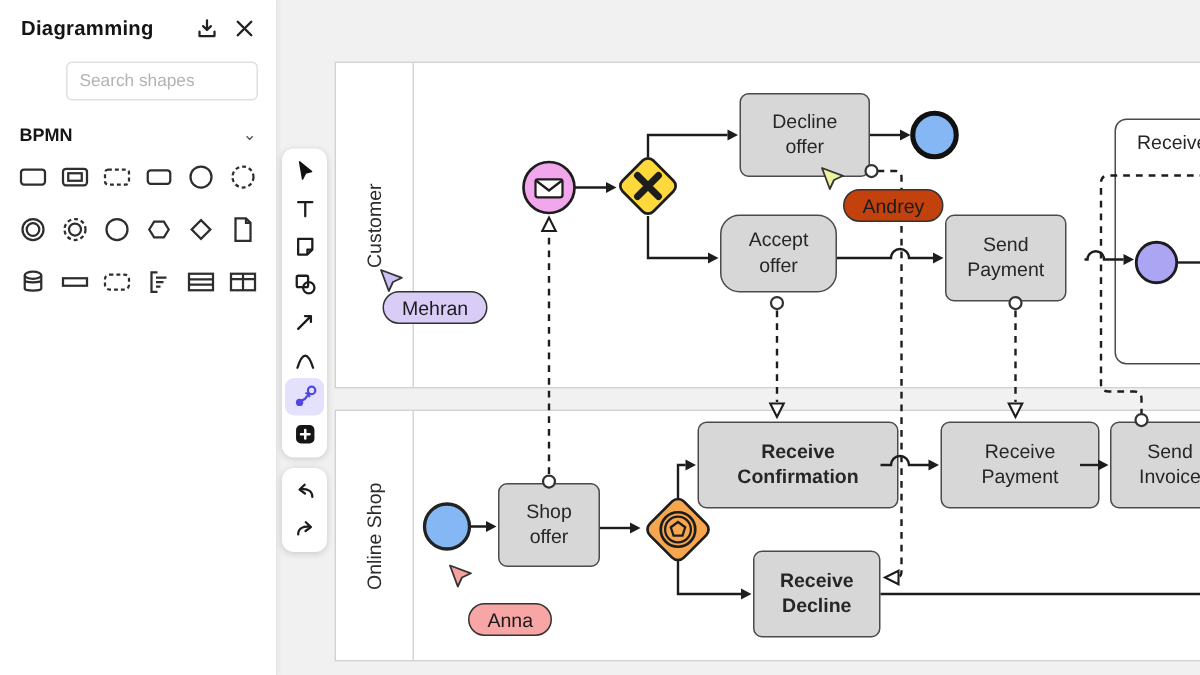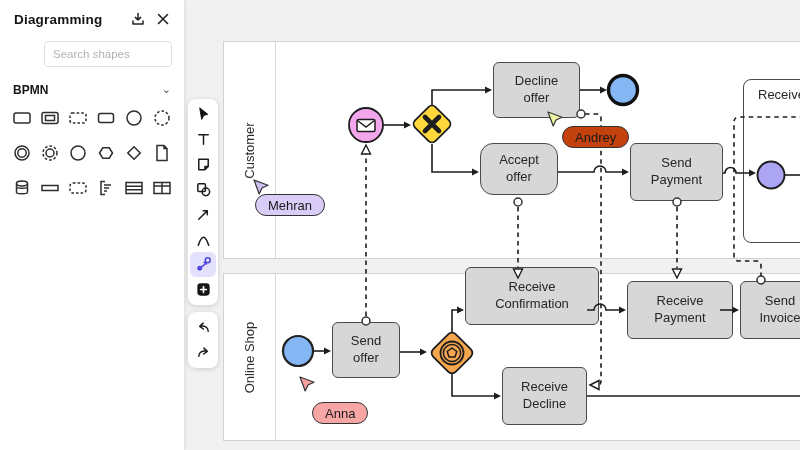--- a/index.html
+++ b/index.html
@@ -3,21 +3,21 @@
 <meta charset="utf-8">
 <style>
   * { margin:0; padding:0; box-sizing:border-box; }
   html,body { width:800px; height:450px; overflow:hidden; background:#f1f1f1;
               font-family:"Liberation Sans","DejaVu Sans",sans-serif; }
   .stage { position:relative; width:800px; height:450px; }
 
   
   .sidebar { position:absolute; left:0; top:0; width:185px; height:450px; background:#fff;
              border-right:1px solid #e4e4e4; box-shadow:1px 0 3px rgba(0,0,0,.05); z-index:30; }
-  .sb-head { display:flex; align-items:center; padding:11px 13px 8px 14px; }
+  .sb-head { display:flex; align-items:flex-start; padding:11px 13px 8px 14px; }
   .sb-title { font-size:13.5px; font-weight:700; color:#141414; letter-spacing:.2px; flex:1; }
   .sb-head .hicon { width:16px; height:16px; margin-left:9px; cursor:pointer; color:#222; }
   .sb-search { margin:6px 12px 0 12px;padding-left:32px; }
   .sb-search input { width:100%; height:26px; border:1px solid #e0e0e0; border-radius:4px;
                      padding:0 8px; font-size:11.5px; color:#444; outline:none; }
   .sb-search input::placeholder { color:#b3b3b3; }
   .sb-section { display:flex; align-items:flex-start; margin:16px 13px 4px 13px; }
   .sb-section .lab { font-size:12px; font-weight:700; color:#161616; flex:1; }
   .sb-section .chev { font-size:11px; color:#555; cursor:pointer; }
   .shape-grid { display:grid; grid-template-columns:repeat(6,1fr); row-gap:13px;
@@ -73,36 +73,36 @@
     <div class="sub-container">
       <div class="sub-label">Receive</div>
     </div>
 
     <div class="bpmn-box" style="left:308px;top:62px;width:87px;height:56px;">
         <span>Decline offer</span>
       </div>
     <div class="bpmn-box" style="left:295px;top:143px;width:78px;height:52px;border-radius:13px;">
         <span>Accept offer</span>
       </div>
-    <div class="bpmn-box" style="left:445px;top:143px;width:93px;height:58px;">
+    <div class="bpmn-box" style="left:445px;top:143px;width:81px;height:58px;">
         <span>Send Payment</span>
       </div>
     <div class="bpmn-box" style="left:147px;top:322px;width:68px;height:56px;">
-        <span>Send offer</span>
-      </div>
-    <div class="bpmn-box" style="left:280px;top:267px;width:134px;height:58px;">
+        <span>Shop offer</span>
+      </div>
+    <div class="bpmn-box" style="left:280px;top:281px;width:134px;height:58px;font-weight:bold;">
         <span>Receive Confirmation</span>
       </div>
     <div class="bpmn-box" style="left:442px;top:281px;width:106px;height:58px;">
         <span>Receive Payment</span>
       </div>
     <div class="bpmn-box" style="left:555px;top:281px;width:80px;height:58px;">
         <span>Send Invoice</span>
       </div>
-    <div class="bpmn-box" style="left:317px;top:367px;width:85px;height:58px;">
+    <div class="bpmn-box" style="left:317px;top:367px;width:85px;height:58px;font-weight:bold;">
         <span>Receive Decline</span>
       </div>
 
     <svg class="overlay" viewBox="185 0 615 450">
       <g stroke="#1d1d1d" stroke-width="1.6" fill="none">
 
         <path d="M383,125 H405"></path>
         <path d="M432,105 V90 H485"></path>
         <path d="M432,144 V172 H472"></path>
         <path d="M580,90 H600"></path>

